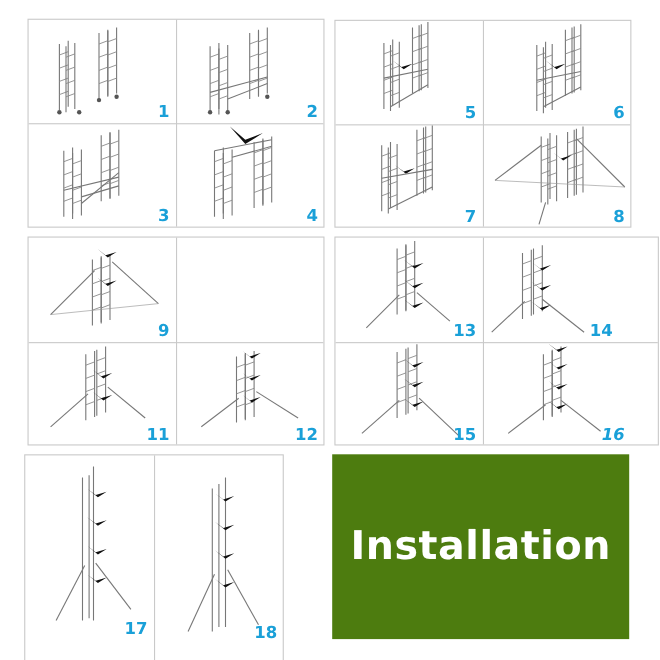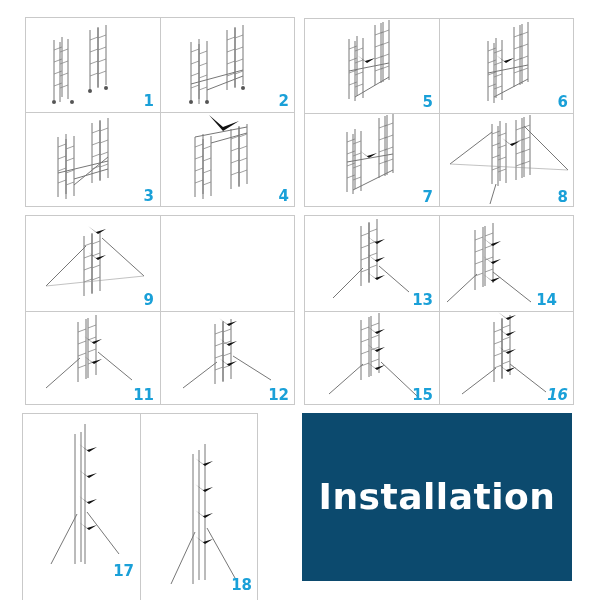--- a/index.html
+++ b/index.html
@@ -3,21 +3,21 @@
 <meta charset="utf-8">
 <style>
   html,body{margin:0;padding:0;background:#fff;}
   body{width:600px;height:600px;position:relative;overflow:hidden;font-family:"Liberation Sans",sans-serif;}
   .group{position:absolute;border:1px solid #c9c9c9;background:#fff;box-sizing:border-box;}
   .cell{position:absolute;box-sizing:border-box;}
   .vline{position:absolute;top:0;bottom:0;width:1px;background:#c9c9c9;}
   .hline{position:absolute;left:0;right:0;height:1px;background:#c9c9c9;}
   .num{position:absolute;right:6px;bottom:2px;font-family:"DejaVu Sans",sans-serif;font-weight:bold;font-size:15px;color:#1aa0d8;}
   .art{position:absolute;left:0;top:0;width:100%;height:100%;}
-  .title-box{position:absolute;left:302px;top:413px;width:270px;height:168px;background:#0c4a6e;display:flex;flex-direction:column;align-items:center;justify-content:center;}
+  .title-box{position:absolute;left:302px;top:413px;width:270px;height:168px;background:#4d7c0f;display:flex;flex-direction:column;align-items:center;justify-content:center;}
   .title-box span{color:#fff;font-family:"DejaVu Sans",sans-serif;font-weight:bold;font-size:36px;line-height:44px;letter-spacing:0.5px;}
 </style>
 </head>
 <body>
 
 <svg width="0" height="0" style="position:absolute">
   <defs>
     <g id="ladder">
       <line x1="0" y1="0" x2="0" y2="60" stroke="#777" stroke-width="1"></line>
       <line x1="8" y1="-3" x2="8" y2="57" stroke="#777" stroke-width="1"></line>
@@ -176,21 +176,21 @@
       <use href="#plat" x="58" y="6"></use>
         <use href="#plat" x="58" y="26"></use>
         <use href="#plat" x="58" y="46"></use>
       <line x1="56" y1="50" x2="22" y2="76" stroke="#777"></line>
         <line x1="72" y1="44" x2="110" y2="68" stroke="#777"></line>
     </svg>
     <span class="num">12</span>
   </div>
 </div>
 
-<div class="group" style="left:304px;top:215px;width:270px;height:190px;">
+<div class="group" style="left:304px;top:215px;width:295px;height:190px;">
   <div class="vline" style="left:134px"></div>
   <div class="hline" style="top:95px"></div>
   <div class="cell" style="left:0;top:0;width:134px;height:95px;">
     <svg class="art" viewBox="0 0 134 95">
       <use href="#ladder" x="56" y="10"></use>
         <use href="#ladder" x="64" y="6"></use>
       <use href="#plat" x="62" y="20"></use>
         <use href="#plat" x="62" y="38"></use>
         <use href="#plat" x="62" y="56"></use>
       <line x1="58" y1="52" x2="28" y2="82" stroke="#777"></line>
@@ -246,21 +246,21 @@
       <line x1="62" y1="10" x2="62" y2="150" stroke="#777"></line>
       <use href="#plat" x="56" y="30"></use>
         <use href="#plat" x="56" y="56"></use>
         <use href="#plat" x="56" y="82"></use>
         <use href="#plat" x="56" y="108"></use>
       <line x1="54" y1="100" x2="28" y2="150" stroke="#777"></line>
         <line x1="64" y1="98" x2="96" y2="140" stroke="#777"></line>
     </svg>
     <span class="num">17</span>
   </div>
-  <div class="cell" style="left:118px;top:14px;width:117px;height:168px;">
+  <div class="cell" style="left:118px;top:4px;width:117px;height:168px;">
     <svg class="art" viewBox="0 0 117 168">
       <line x1="52" y1="26" x2="52" y2="156" stroke="#777"></line>
         <line x1="58" y1="22" x2="58" y2="152" stroke="#777"></line>
       <line x1="64" y1="16" x2="64" y2="152" stroke="#777"></line>
       <use href="#plat" x="54" y="30"></use>
         <use href="#plat" x="54" y="56"></use>
         <use href="#plat" x="54" y="82"></use>
         <use href="#plat" x="54" y="108"></use>
       <line x1="54" y1="104" x2="30" y2="156" stroke="#777"></line>
         <line x1="66" y1="100" x2="94" y2="150" stroke="#777"></line>

